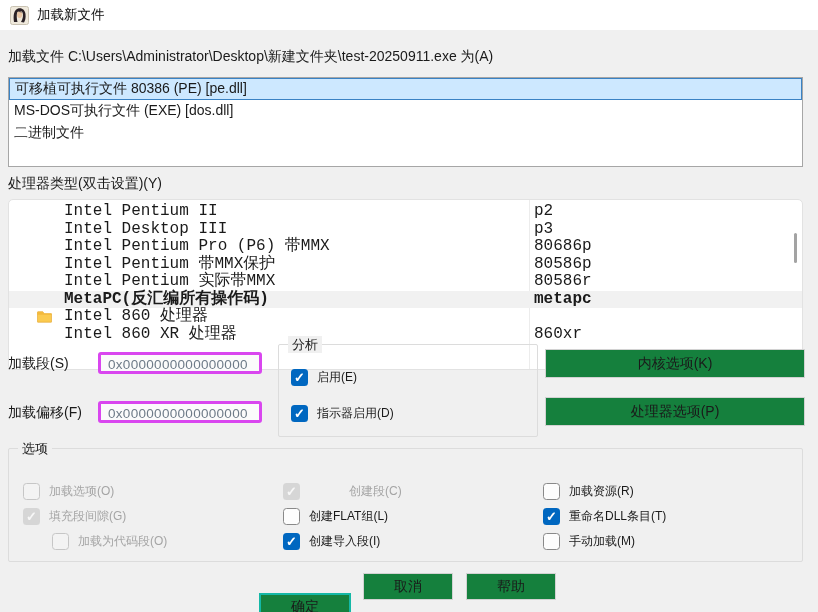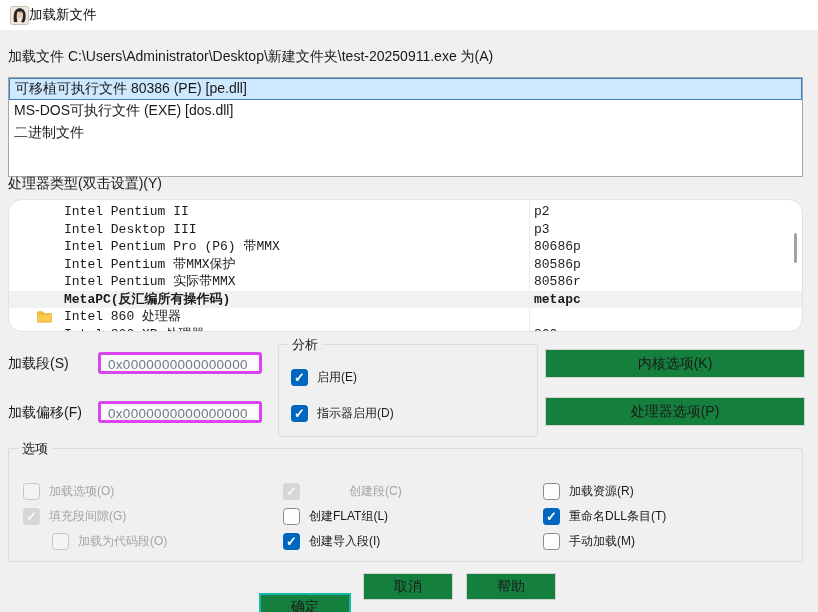--- a/index.html
+++ b/index.html
@@ -8,43 +8,43 @@
     position:relative; width:818px; height:612px;
     background:#f0f0f0; overflow:hidden;
     font-family:"Liberation Sans", sans-serif; color:#1a1a1a;
   }
   
   .titlebar {
     position:absolute; left:0; top:0; width:818px; height:30px;
     background:#ffffff; display:flex; align-items:center;
   }
   .app-icon { width:19px; height:19px; margin-left:10px; flex:0 0 auto; }
-  .titletext { font-size:13.5px; color:#111; }
+  .titletext { margin-left:8px; font-size:13.5px; color:#111; }
 
   
   .lbl { position:absolute; font-size:14px; white-space:nowrap; }
 
   
   .ftlist {
-    position:absolute; left:8px; top:77px; width:795px; height:100px;
+    position:absolute; left:8px; top:77px; width:795px; height:90px;
     background:#ffffff; border:1px solid #a6a6a6;
   }
   .ftitem {
     height:22px; line-height:21px; padding:0 5px;
     font-size:14px; white-space:nowrap; cursor:default;
   }
   .ftitem.selected {
     background:#cde8ff; border:1px solid #3a82c4; line-height:19px;
   }
 
   
   .proclist {
-    position:absolute; left:8px; top:199px; width:795px; height:133px;
-    background:#ffffff; border:1px solid #e2e2e2; border-radius:14px;
-    overflow:hidden; font-family:"Liberation Mono", monospace; font-size:13px;
+    position:absolute; left:8px; top:199px; width:795px; height:171px;
+    background:#ffffff; border:1px solid #e2e2e2; border-radius:5px;
+    overflow:hidden; font-family:"Liberation Mono", monospace; font-size:16px;
   }
   .prows { position:absolute; left:0; right:0; top:3px; }
   .prow { height:17.5px; line-height:17.5px; position:relative; white-space:nowrap; cursor:default; }
   .prow .pname { margin-left:55px; }
   .prow .pid { position:absolute; left:525px; top:0; }
   .prow.hl { background:#f1f1f1; font-weight:bold; }
   .pdivider { position:absolute; left:520px; top:0; bottom:0; width:1px; background:#ececec; }
   .folder-ico { position:absolute; left:28px; top:2px; width:15px; height:13px; }
   .scrollthumb {
     position:absolute; right:5px; top:33px; width:3px; height:30px;

